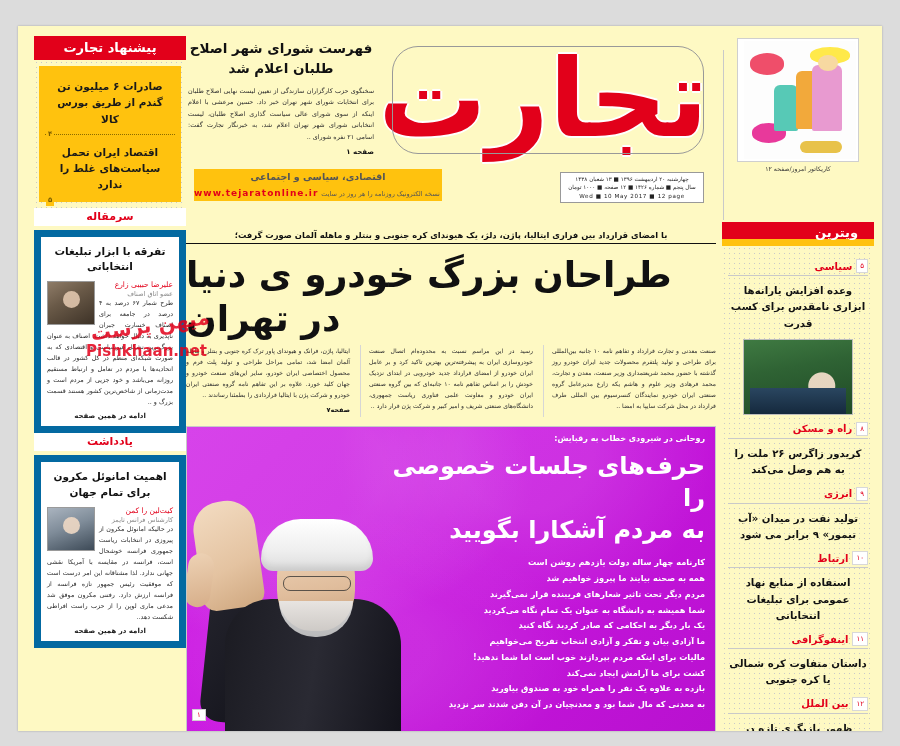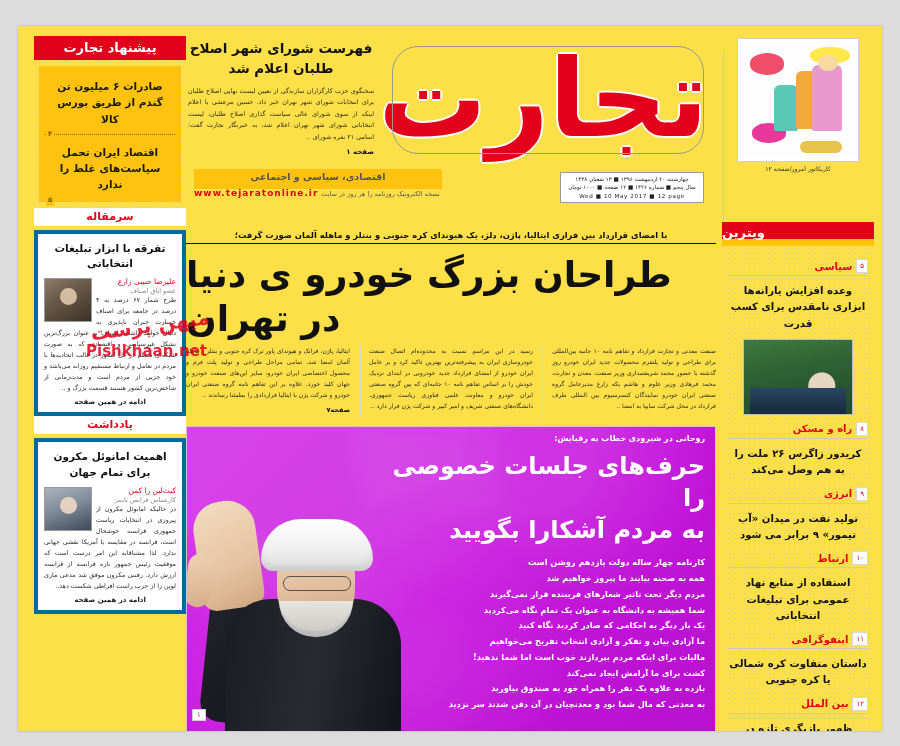--- a/index.html
+++ b/index.html
@@ -16,21 +16,21 @@
     margin: 0 auto;
     background: #dcdcdc;
     overflow: hidden;
   }
   .sheet {
     position: absolute;
     left: 18px;
     top: 26px;
     width: 864px;
     height: 705px;
-    background: #fde047;
+    background: #fef9c3;
     box-shadow: 0 0 2px rgba(0,0,0,0.25);
     overflow: hidden;
   }
   .dotted-bg {
     background-image: radial-gradient(#c9c9c9 0.8px, transparent 0.9px);
     background-size: 5px 5px;
   }
 
   
   .left-rail {
@@ -79,21 +79,21 @@
     position: absolute;
     left: 1px;
     bottom: -6px;
     font-size: 7px;
     color: #7a5c00;
     background: #ffc20e;
     padding: 0 2px;
   }
 
   .card {
-    border: 4px solid #0369a1;
+    border: 7px solid #0369a1;
     background: #fff;
     padding: 7px 6px 6px 6px;
     margin-top: 4px;
   }
   .card-title {
     font-size: 10.5px;
     font-weight: bold;
     line-height: 1.5;
     text-align: center;
     color: #111;
@@ -178,21 +178,21 @@
     padding: 2px 3px;
     text-align: center;
     background: #fff;
   }
   .dateline .lat { direction: ltr; letter-spacing: 0.6px; }
   .subbar {
     position: absolute;
     left: 8px;
     top: 133px;
     width: 248px;
-    height: 20px;
+    height: 32px;
     background: #ffc20e;
     color: #555;
     font-size: 9.5px;
     font-weight: bold;
     text-align: center;
     line-height: 15px;
   }
   .siteline {
     position: absolute;
     left: 8px;
@@ -271,21 +271,21 @@
     right: 8px;
     top: 196px;
     width: 152px;
     bottom: 6px;
   }
   .vitrin-head {
     background: linear-gradient(#e2001a 0%, #e2001a 72%, #ffc20e 72%, #ffc20e 100%);
     color: #fff;
     font-size: 13px;
     font-weight: bold;
-    text-align: left;
+    text-align: right;
     padding: 3px 16px 6px 0;
     letter-spacing: 3px;
   }
   .vit-body { padding: 6px 6px 4px 6px; }
   .sec-row {
     display: flex;
     align-items: center;
     gap: 4px;
     border-bottom: 1px solid #c9c9c9;
     padding-bottom: 2px;

